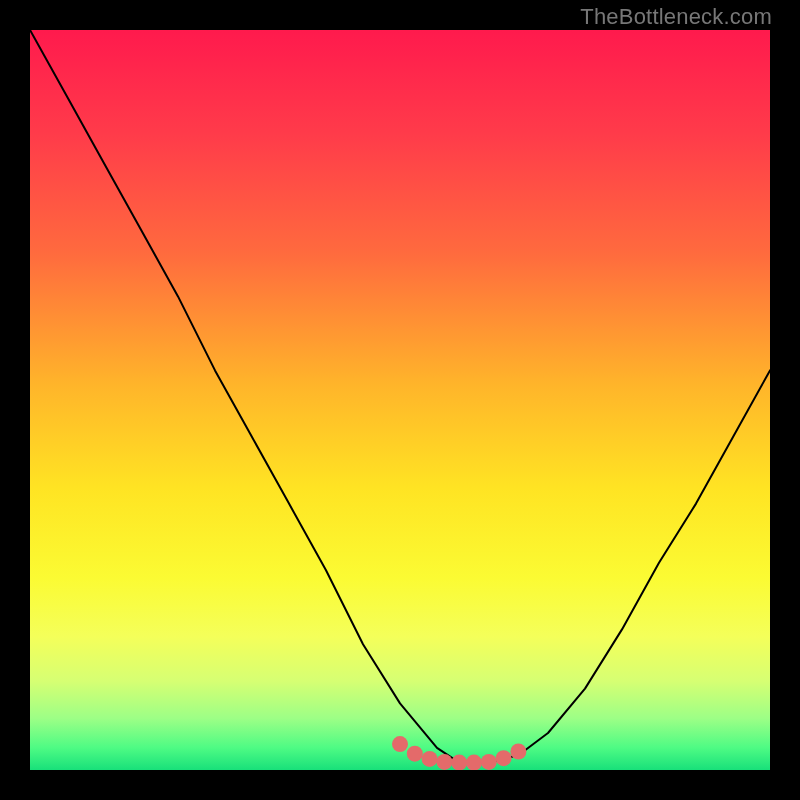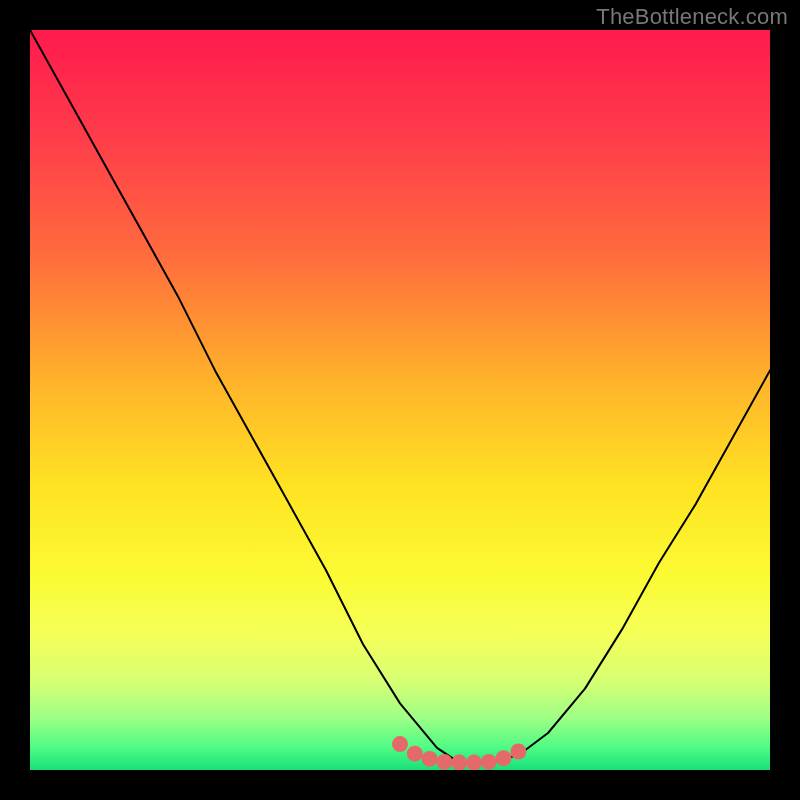--- a/index.html
+++ b/index.html
@@ -11,21 +11,21 @@
   }
   .outer {
     width: 800px;
     height: 800px;
     background: #000;
     position: relative;
   }
   .watermark {
     position: absolute;
     top: 4px;
-    right: 12px;
+    right: 28px;
     color: #777;
     font-family: Arial, Helvetica, sans-serif;
     font-size: 22px;
     letter-spacing: 0.2px;
     z-index: 3;
   }
   .plot {
     position: absolute;
     left: 30px;
     top: 30px;

